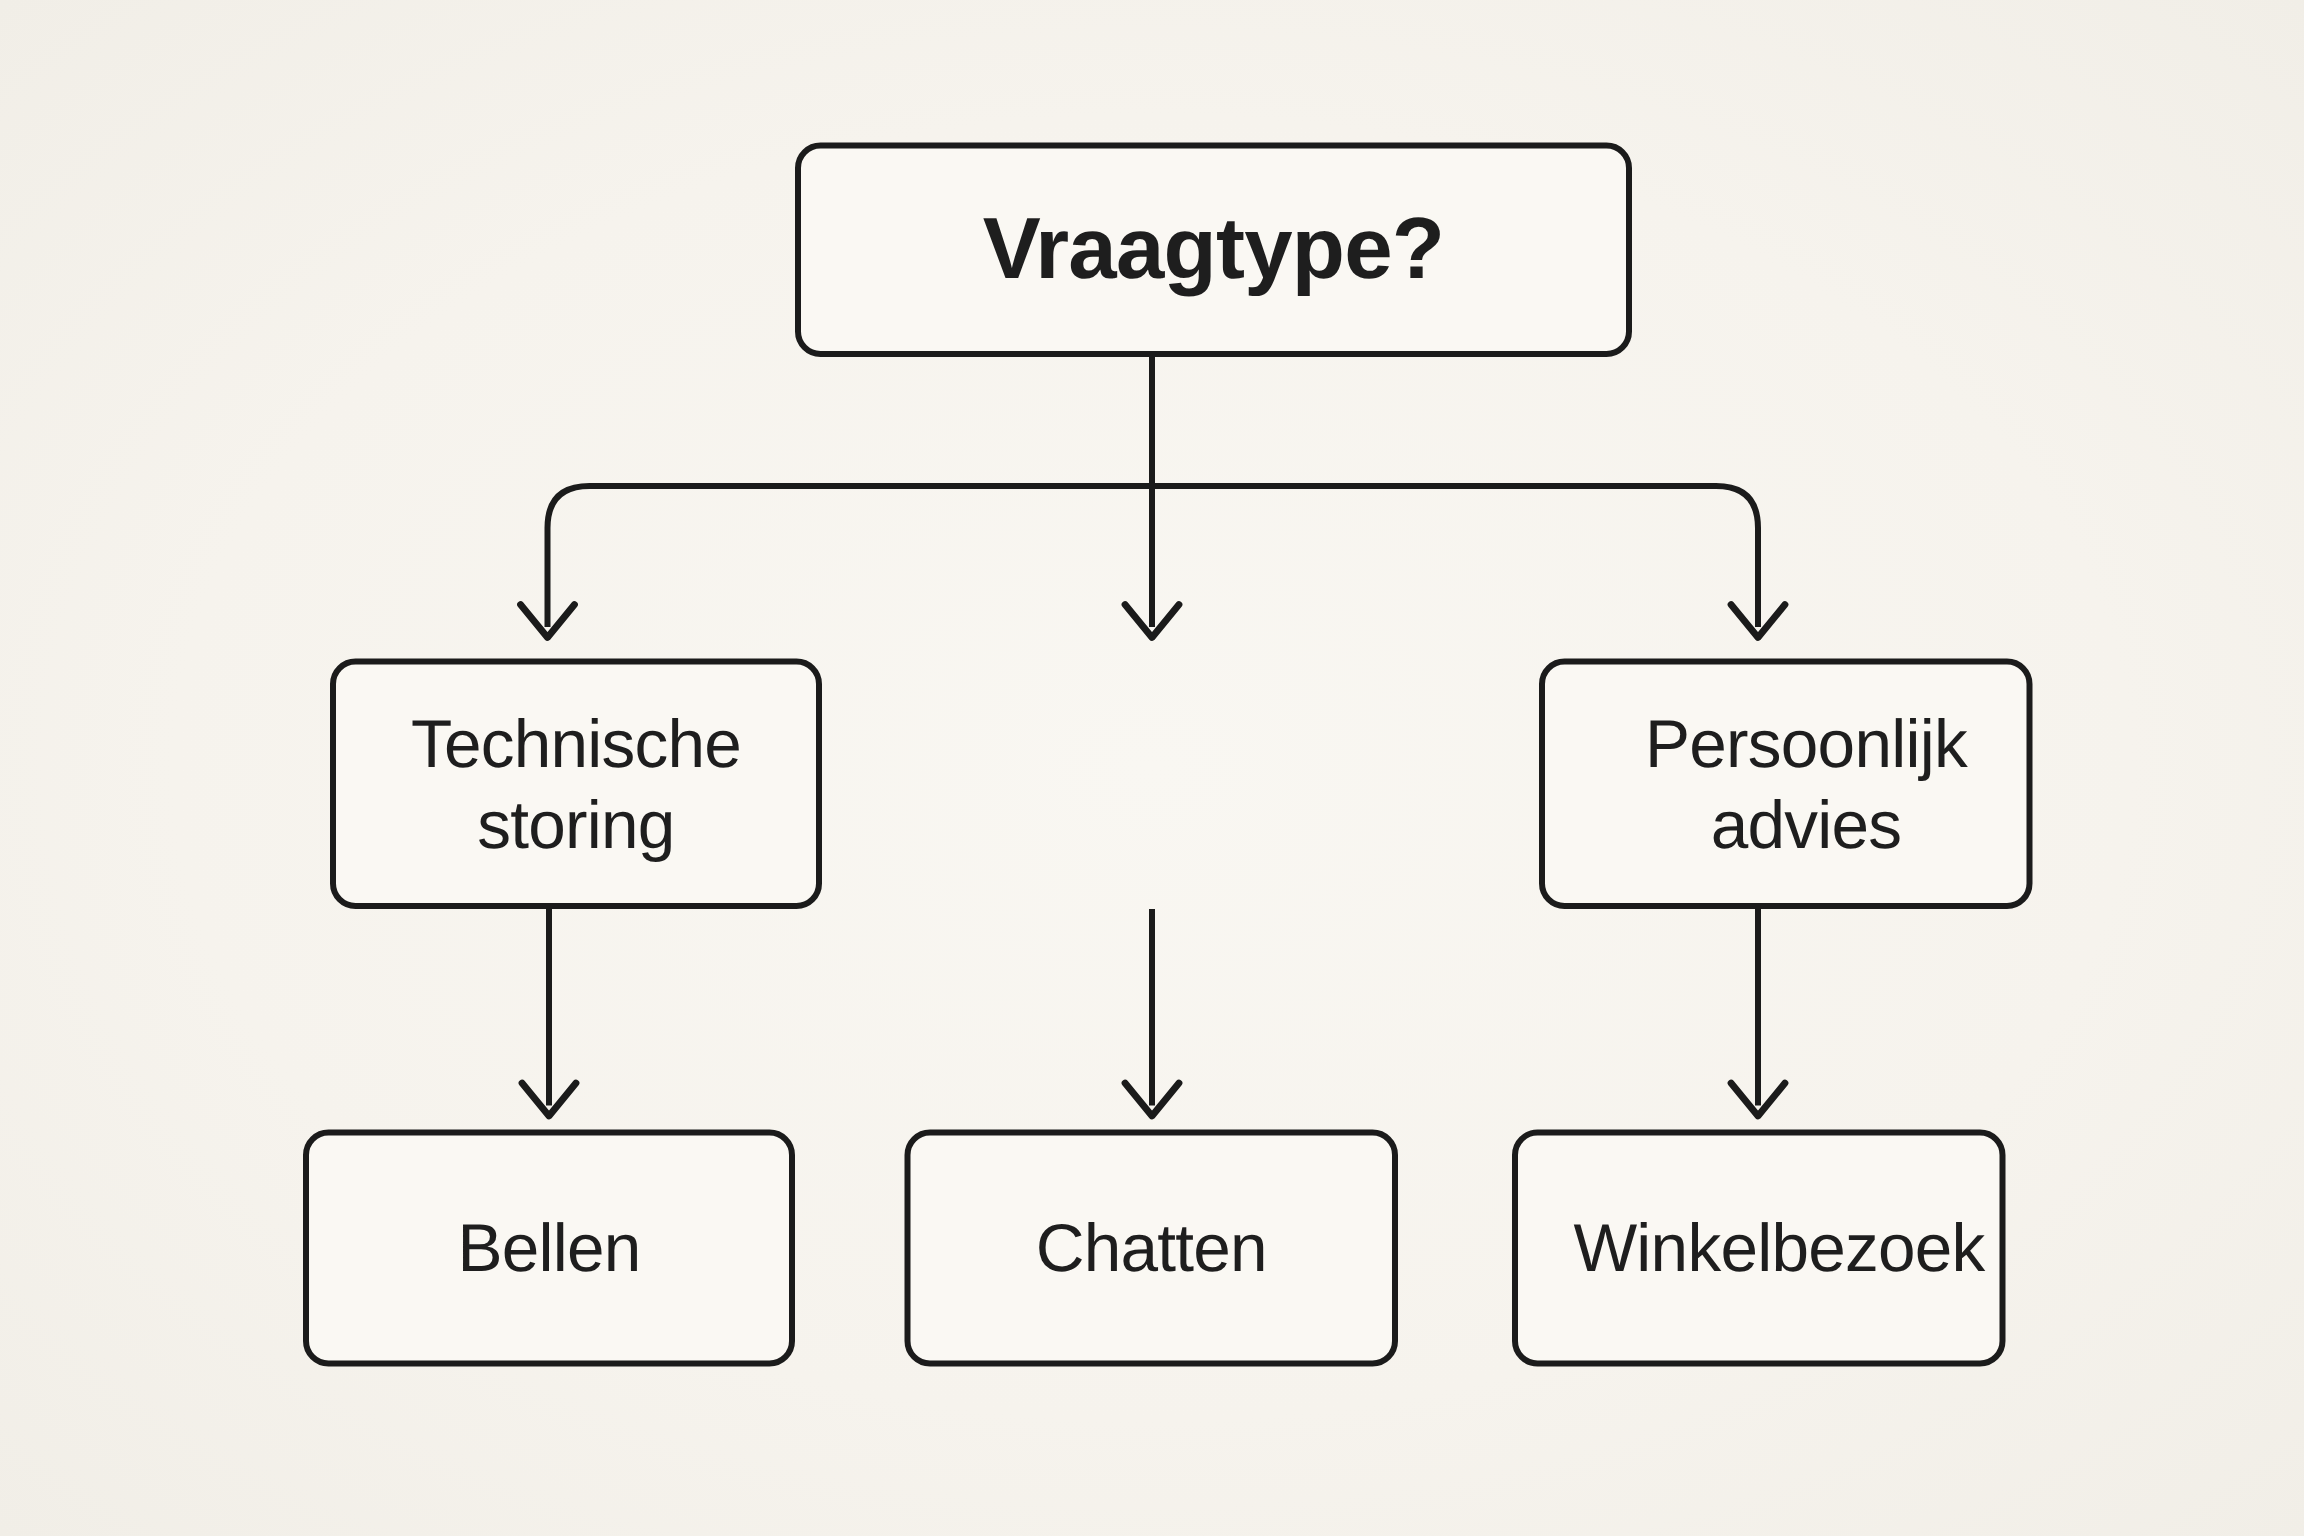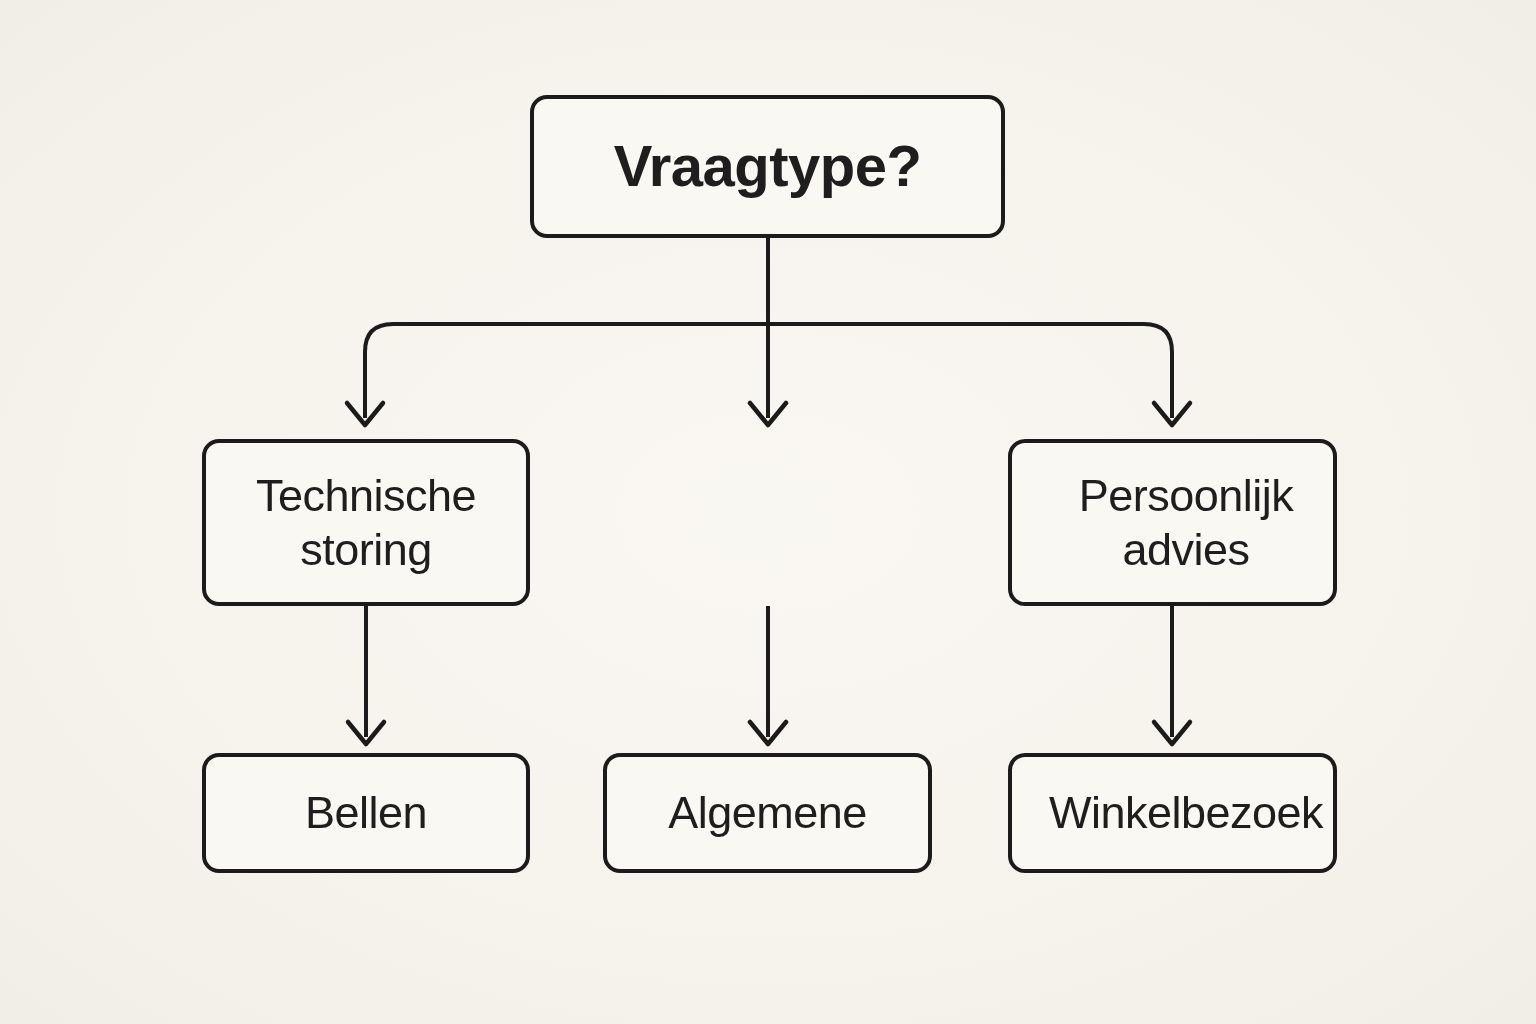--- a/index.html
+++ b/index.html
@@ -46,34 +46,35 @@
     color: #1e1e1e;
   }
   .node .label {
     display: block;
     line-height: 1.18;
     letter-spacing: -0.5px;
   }
   .node-root {
     left: 530px;
     top: 95px;
-    width: 475px;
+    width: 558px;
     height: 143px;
     font-size: 58px;
     font-weight: 700;
   }
   .node-branch {
     top: 439px;
     height: 167px;
     font-size: 45px;
     font-weight: 400;
+    margin-left: 18px;
   }
   .node-leaf {
     top: 753px;
-    height: 120px;
+    height: 158px;
     font-size: 45px;
     font-weight: 400;
   }
   .col-left   { left: 202px;  width: 328px; }
   .col-mid    { left: 603px;  width: 329px; }
   .col-right  { left: 1008px; width: 329px; padding-left: 27px; }
   .node-branch .label { padding: 0 30px; }
 </style>
 </head>
 <body>
@@ -110,20 +111,20 @@
 
   <div class="node node-branch col-right">
     <span class="label">Persoonlijk advies</span>
   </div>
 
   <div class="node node-leaf col-left">
     <span class="label">Bellen</span>
   </div>
 
   <div class="node node-leaf col-mid">
-    <span class="label">Algemene</span>
+    <span class="label">Chatten</span>
   </div>
 
   <div class="node node-leaf col-right">
     <span class="label">Winkelbezoek</span>
   </div>
 
 </div>
 
 </body></html>

